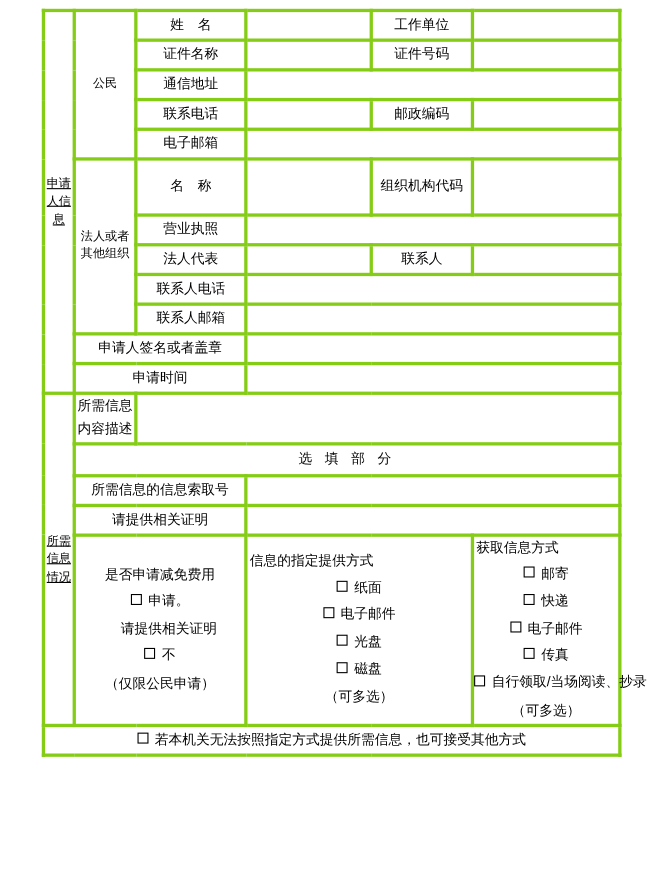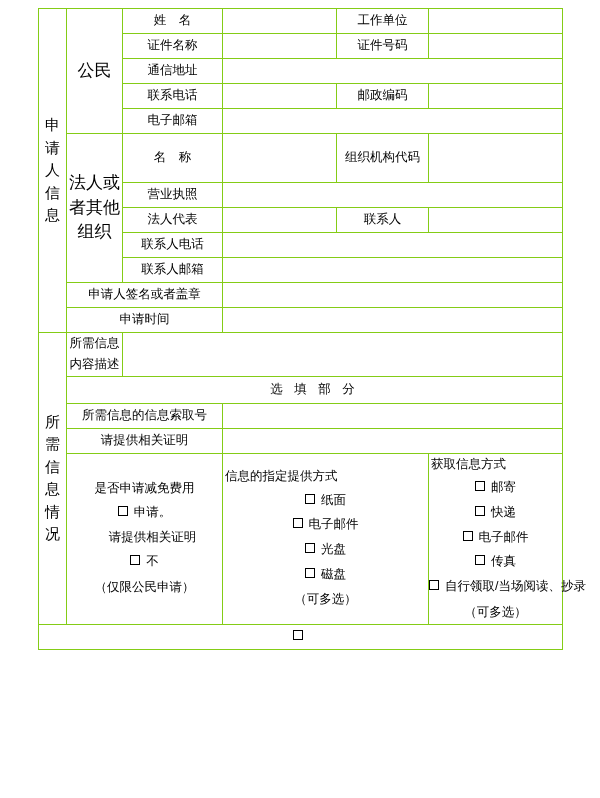--- a/index.html
+++ b/index.html
@@ -21,49 +21,50 @@
   }
   table.form {
     position: absolute;
     left: 38px;
     top: 8px;
     width: 524px;
     border-collapse: collapse;
     table-layout: fixed;
   }
   table.form td {
-    border: 1px solid #84cc16;
+    border: 3px solid #84cc16;
     padding: 0;
     font-size: 12.5px;
     line-height: 1.25;
     vertical-align: middle;
     text-align: center;
     height: 24px;
   }
   .vert {
     width: 28px;
     text-align: center;
     vertical-align: middle;
     padding: 4px 2px;
   }
   .vert span {
     display: block;
     letter-spacing: 0;
     line-height: 1.5;
-    font-size: 15px;
+    font-size: 11px;
+    text-decoration: underline;
   }
   .grouplabel {
     width: 56px;
     text-align: center;
     vertical-align: middle;
   }
   .grouplabel span {
     display: block;
     line-height: 1.45;
-    font-size: 17px;
+    font-size: 11px;
   }
   .rowlabel {
     width: 100px;
     text-align: center;
   }
   .rowlabel2 {
     width: 90px;
     text-align: center;
   }
   .blank {
@@ -262,18 +263,18 @@
           <span class="opt"><i class="chk"></i><span>快递</span></span>
           <span class="opt"><i class="chk"></i><span>电子邮件</span></span>
           <span class="opt"><i class="chk"></i><span>传真</span></span>
           <span class="opt"><i class="chk"></i><span>自行领取/当场阅读、抄录</span></span>
           <span class="note">（可多选）</span>
         </td>
       </tr>
 
       <tr>
         <td class="footer-cell" colspan="6">
-          <i class="chk"></i>
+          <i class="chk"></i><span>若本机关无法按照指定方式提供所需信息，也可接受其他方式</span>
         </td>
       </tr>
     </tbody>
   </table>
 </div>
 
 </body></html>

